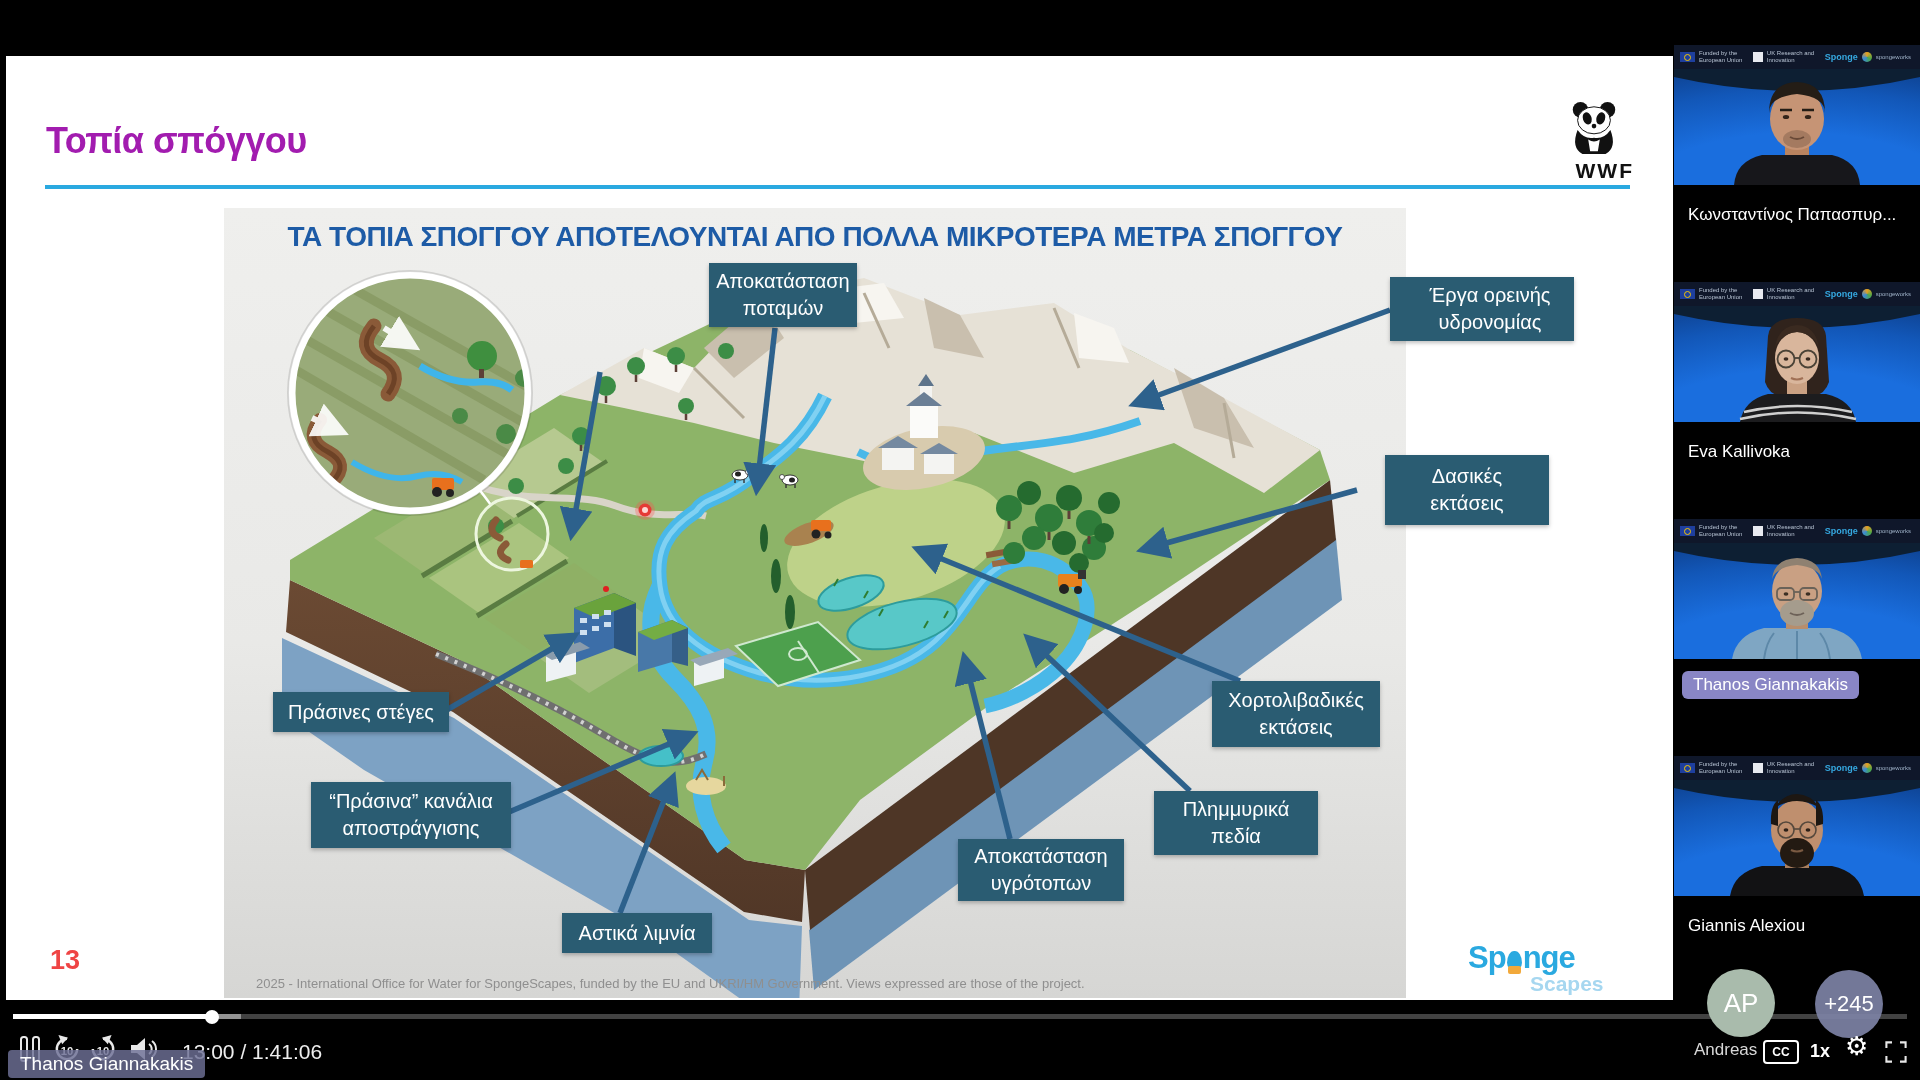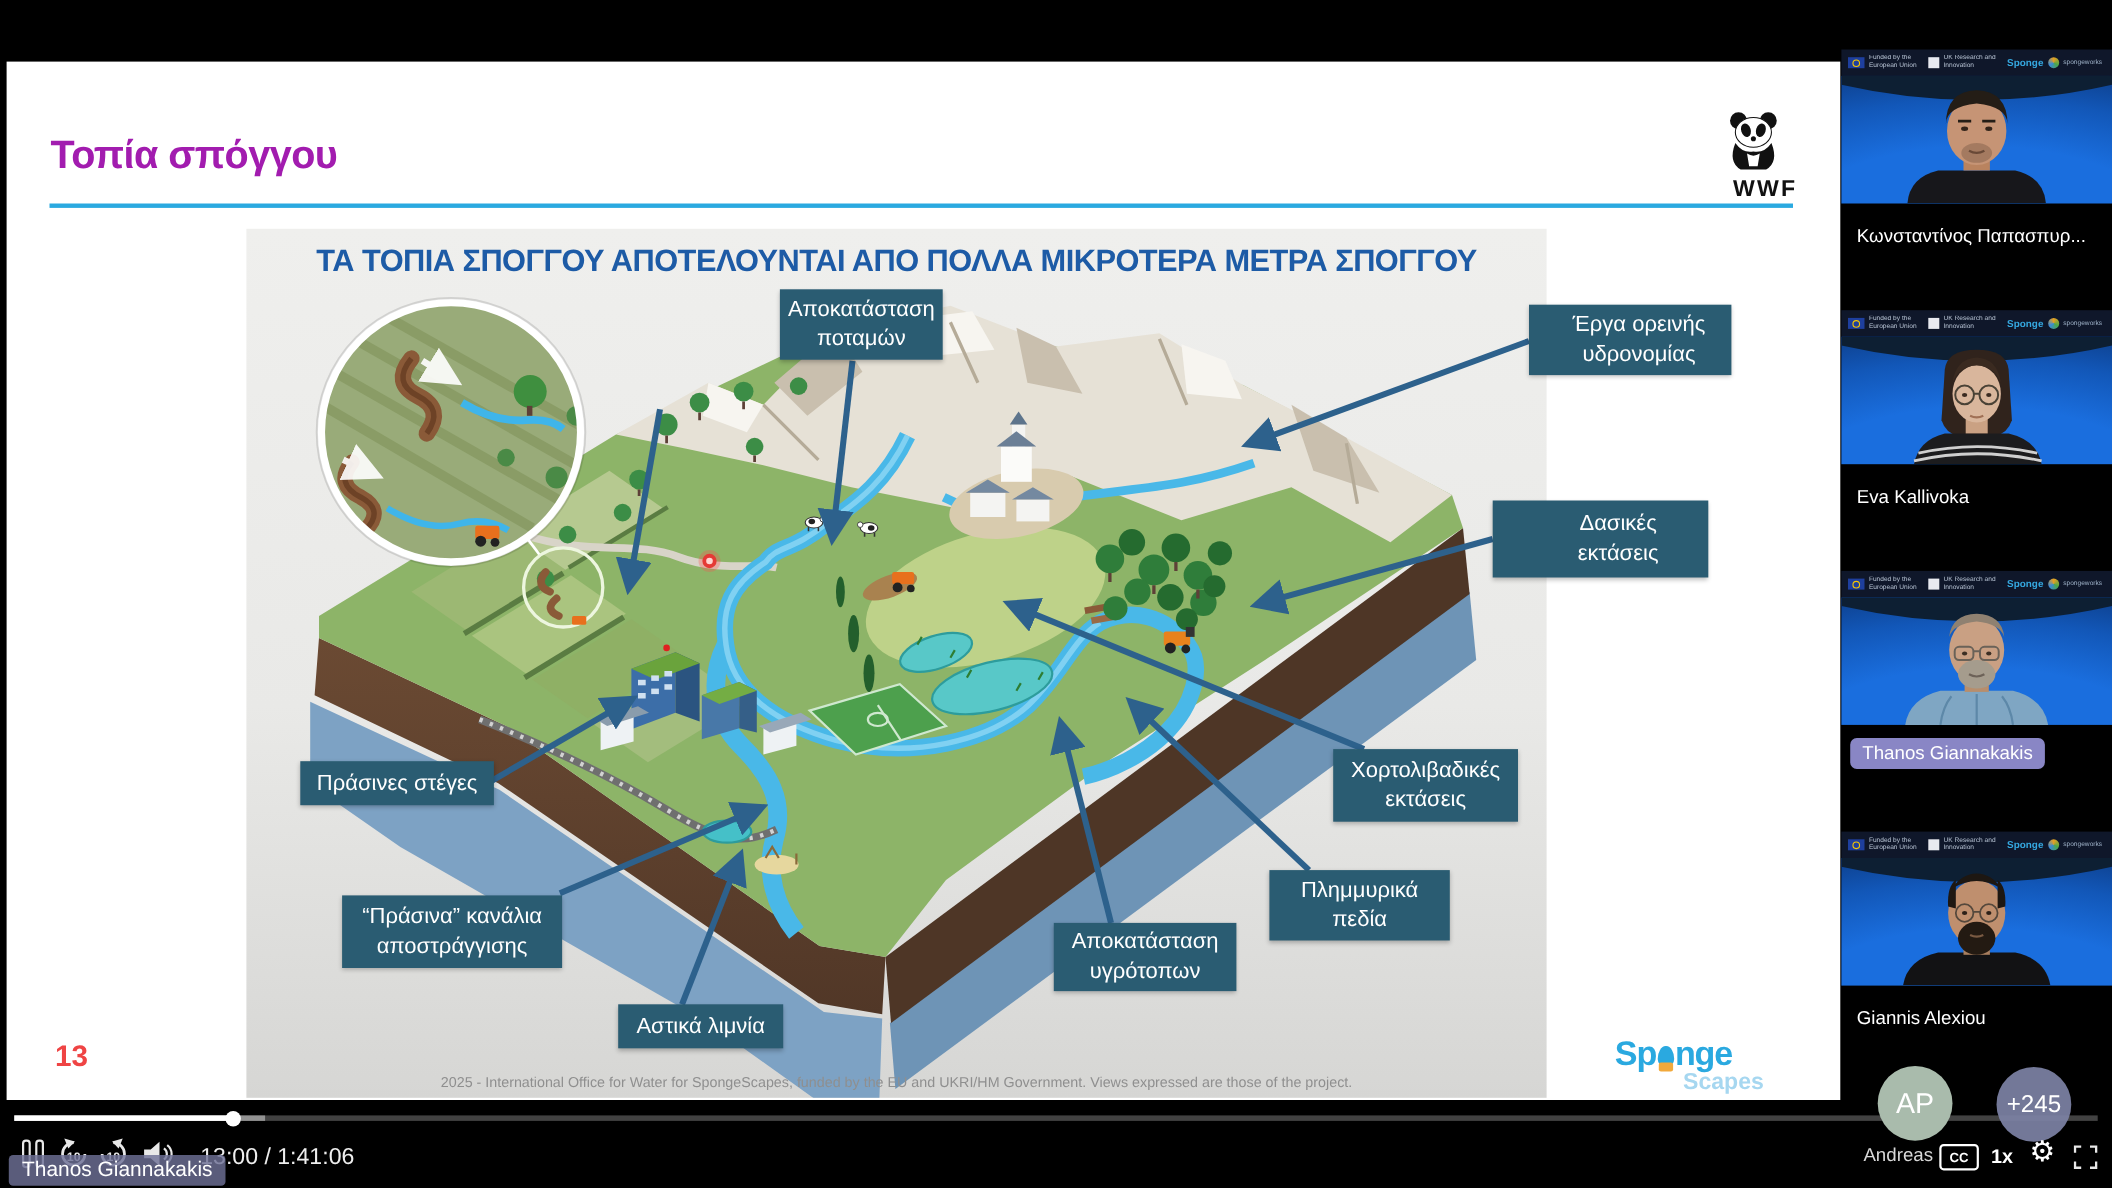--- a/index.html
+++ b/index.html
@@ -7,21 +7,21 @@
   #stage{position:relative;width:1920px;height:1080px;background:#000;overflow:hidden;}
   
   #slide{position:absolute;left:6px;top:56px;width:1667px;height:944px;background:#fff;}
   #slide-title{position:absolute;left:40px;top:64px;font-size:36px;font-weight:bold;color:#a21caf;letter-spacing:-0.5px;}
   #title-rule{position:absolute;left:39px;top:129px;width:1585px;height:4px;background:#2aa9e0;}
   #wwf{position:absolute;left:1548px;top:45px;width:80px;text-align:center;}
   #wwf .wwf-txt{font-size:21px;font-weight:bold;color:#111;letter-spacing:2px;margin-top:-2px;text-align:right;}
   #pagenum{position:absolute;left:44px;top:889px;font-size:27px;font-weight:bold;color:#ef4444;}
   #illus{position:absolute;left:218px;top:152px;width:1182px;height:790px;background:linear-gradient(180deg,#efefed 0%,#e9e9e7 55%,#d6d6d4 100%);}
   #illus-heading{position:absolute;left:0;top:13px;width:1182px;text-align:center;font-size:28px;font-weight:bold;color:#1d5ba6;letter-spacing:-0.5px;}
-  #illus-footer{position:absolute;left:0;top:768px;width:1182px;text-align:center;font-size:13px;color:#8f8f8f;}
+  #illus-footer{position:absolute;left:0;top:768px;width:1182px;text-align:left;font-size:13px;color:#8f8f8f;padding-left:32px;}
   #landsvg{position:absolute;left:0;top:0;}
   #arrows{position:absolute;left:0;top:0;z-index:5;pointer-events:none;}
   .maplabel{position:absolute;z-index:6;background:#2a5c72;color:#fff;font-size:20px;line-height:1.35;
     display:flex;align-items:center;justify-content:center;text-align:center;white-space:pre-line;
     box-shadow:0 2px 4px rgba(0,0,0,.25);}
   
   #slogo{position:absolute;left:1462px;top:884px;width:150px;height:60px;}
   #slogo .l1{font-size:31px;font-weight:bold;color:#2aa9e0;letter-spacing:-1px;}
   #slogo .drop{display:inline-block;width:15px;height:19px;background:#2aa9e0;border-radius:50% 50% 50% 50%/65% 65% 40% 40%;vertical-align:-2px;margin:0 1px;position:relative;}
   #slogo .drop::after{content:"";position:absolute;left:1px;bottom:-4px;width:13px;height:8px;background:#f2a93b;border-radius:2px;}
@@ -327,24 +327,24 @@
         <line x1="1004" y1="783" x2="959" y2="604"></line>
         <line x1="1184" y1="735" x2="1024" y2="584"></line>
         <line x1="1234" y1="625" x2="914" y2="494"></line>
       </g>
     </svg>
 
     <div class="maplabel" style="left:703px;top:207px;width:148px;height:64px;">Αποκατάσταση
 ποταμών</div>
     <div class="maplabel" style="left:1384px;top:221px;width:168px;height:64px;padding-left:16px;">Έργα ορεινής
 υδρονομίας</div>
-    <div class="maplabel" style="left:1351px;top:399px;width:164px;height:70px;padding-left:32px;">Δασικές
+    <div class="maplabel" style="left:1379px;top:399px;width:164px;height:70px;">Δασικές
 εκτάσεις</div>
     <div class="maplabel" style="left:267px;top:636px;width:176px;height:40px;">Πράσινες στέγες</div>
-    <div class="maplabel" style="left:305px;top:726px;width:200px;height:66px;margin-top:32px;">“Πράσινα” κανάλια
+    <div class="maplabel" style="left:305px;top:726px;width:200px;height:66px;">“Πράσινα” κανάλια
 αποστράγγισης</div>
     <div class="maplabel" style="left:556px;top:857px;width:150px;height:40px;">Αστικά λιμνία</div>
     <div class="maplabel" style="left:952px;top:783px;width:166px;height:62px;">Αποκατάσταση
 υγρότοπων</div>
     <div class="maplabel" style="left:1148px;top:735px;width:164px;height:64px;">Πλημμυρικά
 πεδία</div>
     <div class="maplabel" style="left:1206px;top:625px;width:168px;height:66px;">Χορτολιβαδικές
 εκτάσεις</div>
 
     <div id="slogo">

